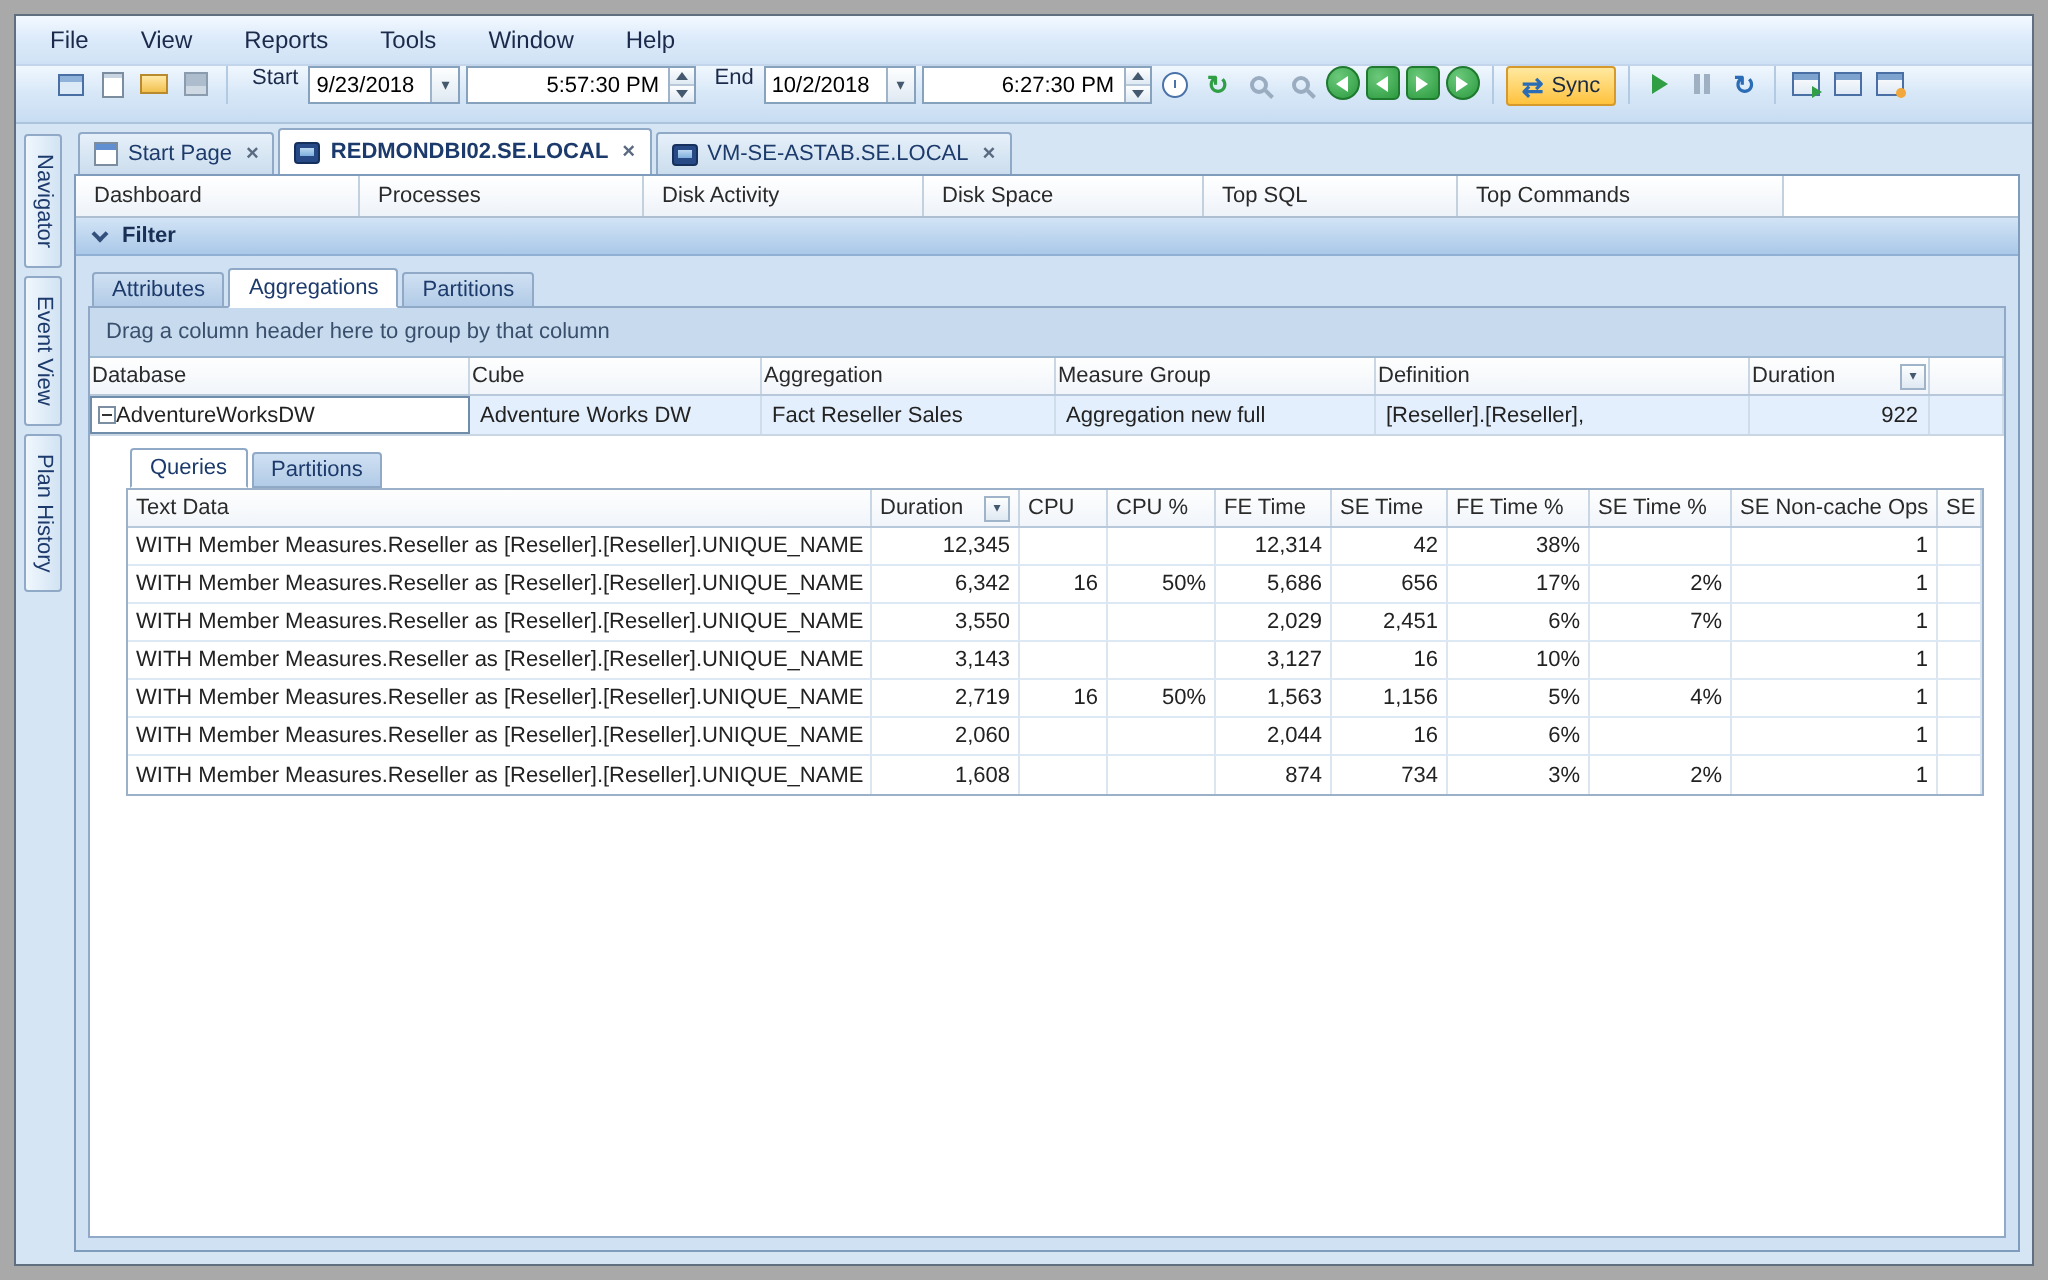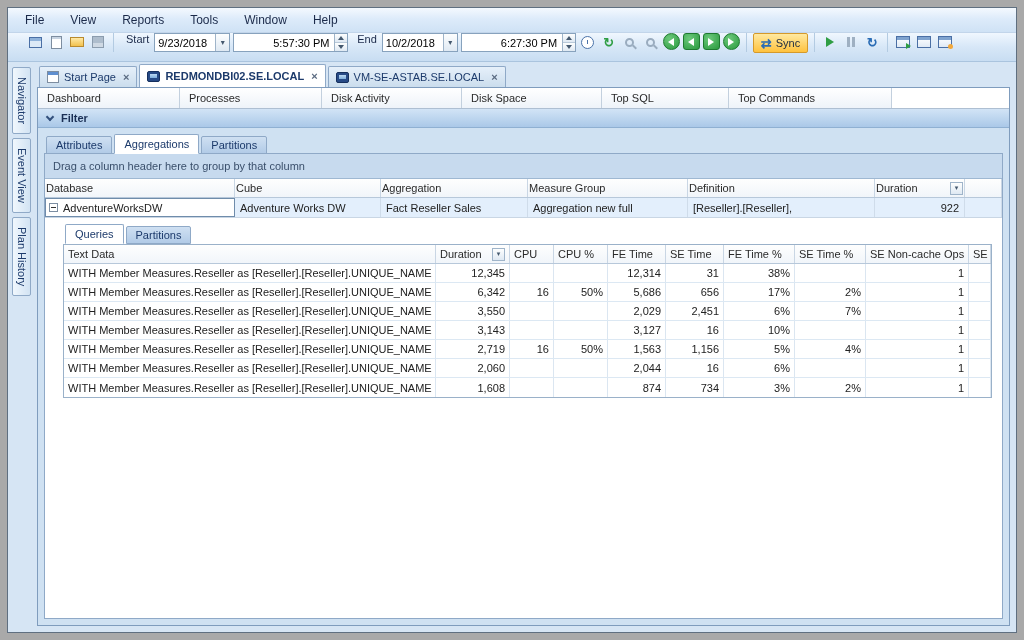--- a/index.html
+++ b/index.html
@@ -81,21 +81,21 @@
 
   .grid-frame { flex:1; border:1px solid #8fa9c7; background:#fff; display:flex; flex-direction:column; min-height:0; margin-top:-1px; }
   .groupby { height:25px; flex:0 0 25px; background:#c7daee; border-bottom:1px solid #9fb8d2; display:flex; align-items:center; padding-left:8px; color:#3a4f6b; }
 
   .mcols { display:grid; grid-template-columns:190px 146px 147px 160px 187px 90px 1fr; }
   .mgrid-header { height:19px; flex:0 0 19px; background:linear-gradient(#fefefe,#f1f5fa); border-bottom:1px solid #b7c8da; }
   .mh-cell { display:flex; align-items:center; padding:0 1px; border-right:1px solid #c9d6e4; color:#2a2a2a; overflow:hidden; white-space:nowrap; }
   .caret-box { width:13px; height:13px; margin-left:auto; border:1px solid #9fb4c9; background:linear-gradient(#fdfefe,#dfe9f3); display:flex; align-items:center; justify-content:center; font-size:7px; color:#44586e; flex:0 0 13px; }
   .mgrid-row { height:20px; flex:0 0 20px; background:#e3effc; border-bottom:1px solid #c9d6e4; }
   .mr-cell { display:flex; align-items:center; padding:0 5px; border-right:1px solid #cfdcea; overflow:hidden; white-space:nowrap; }
-  .db-cell { background:#fff; border:1px solid #6f8cab; gap:5px; padding:0 3px; }
+  .db-cell { background:#fff; border:1px solid #6f8cab; padding:0 3px; }
   .expander { width:9px; height:9px; border:1px solid #7c8ea2; background:#fff; position:relative; flex:0 0 9px; }
   .expander::after { content:""; position:absolute; left:1px; right:1px; top:3px; height:1px; background:#333; }
   .num { justify-content:flex-end; }
 
   .detail-wrap { padding:6px 10px 0 18px; }
   .dcols { display:grid; grid-template-columns:372px 74px 44px 54px 58px 58px 71px 71px 103px 1fr; }
   .dgrid { border:1px solid #9ab1c9; }
   .dgrid-header { height:19px; background:linear-gradient(#fefefe,#f1f5fa); border-bottom:1px solid #b7c8da; }
   .dh-cell { display:flex; align-items:center; padding:0 4px; border-right:1px solid #c9d6e4; color:#2a2a2a; overflow:hidden; white-space:nowrap; }
   .dgrid-row { height:19px; background:#fff; border-bottom:1px solid #dce8f3; }
@@ -325,21 +325,21 @@
                   <div class="dh-cell">SE Non-cache Ops</div>
                   <div class="dh-cell">SE</div>
                 </div>
 
                 <div class="dcols dgrid-row">
                   <div class="dr-cell">WITH Member Measures.Reseller as [Reseller].[Reseller].UNIQUE_NAME</div>
                   <div class="dr-cell num">12,345</div>
                   <div class="dr-cell num"></div>
                   <div class="dr-cell num"></div>
                   <div class="dr-cell num">12,314</div>
-                  <div class="dr-cell num">31</div>
+                  <div class="dr-cell num">42</div>
                   <div class="dr-cell num">38%</div>
                   <div class="dr-cell num"></div>
                   <div class="dr-cell num">1</div>
                   <div class="dr-cell"></div>
                 </div>
 
                 <div class="dcols dgrid-row">
                   <div class="dr-cell">WITH Member Measures.Reseller as [Reseller].[Reseller].UNIQUE_NAME</div>
                   <div class="dr-cell num">6,342</div>
                   <div class="dr-cell num">16</div>

